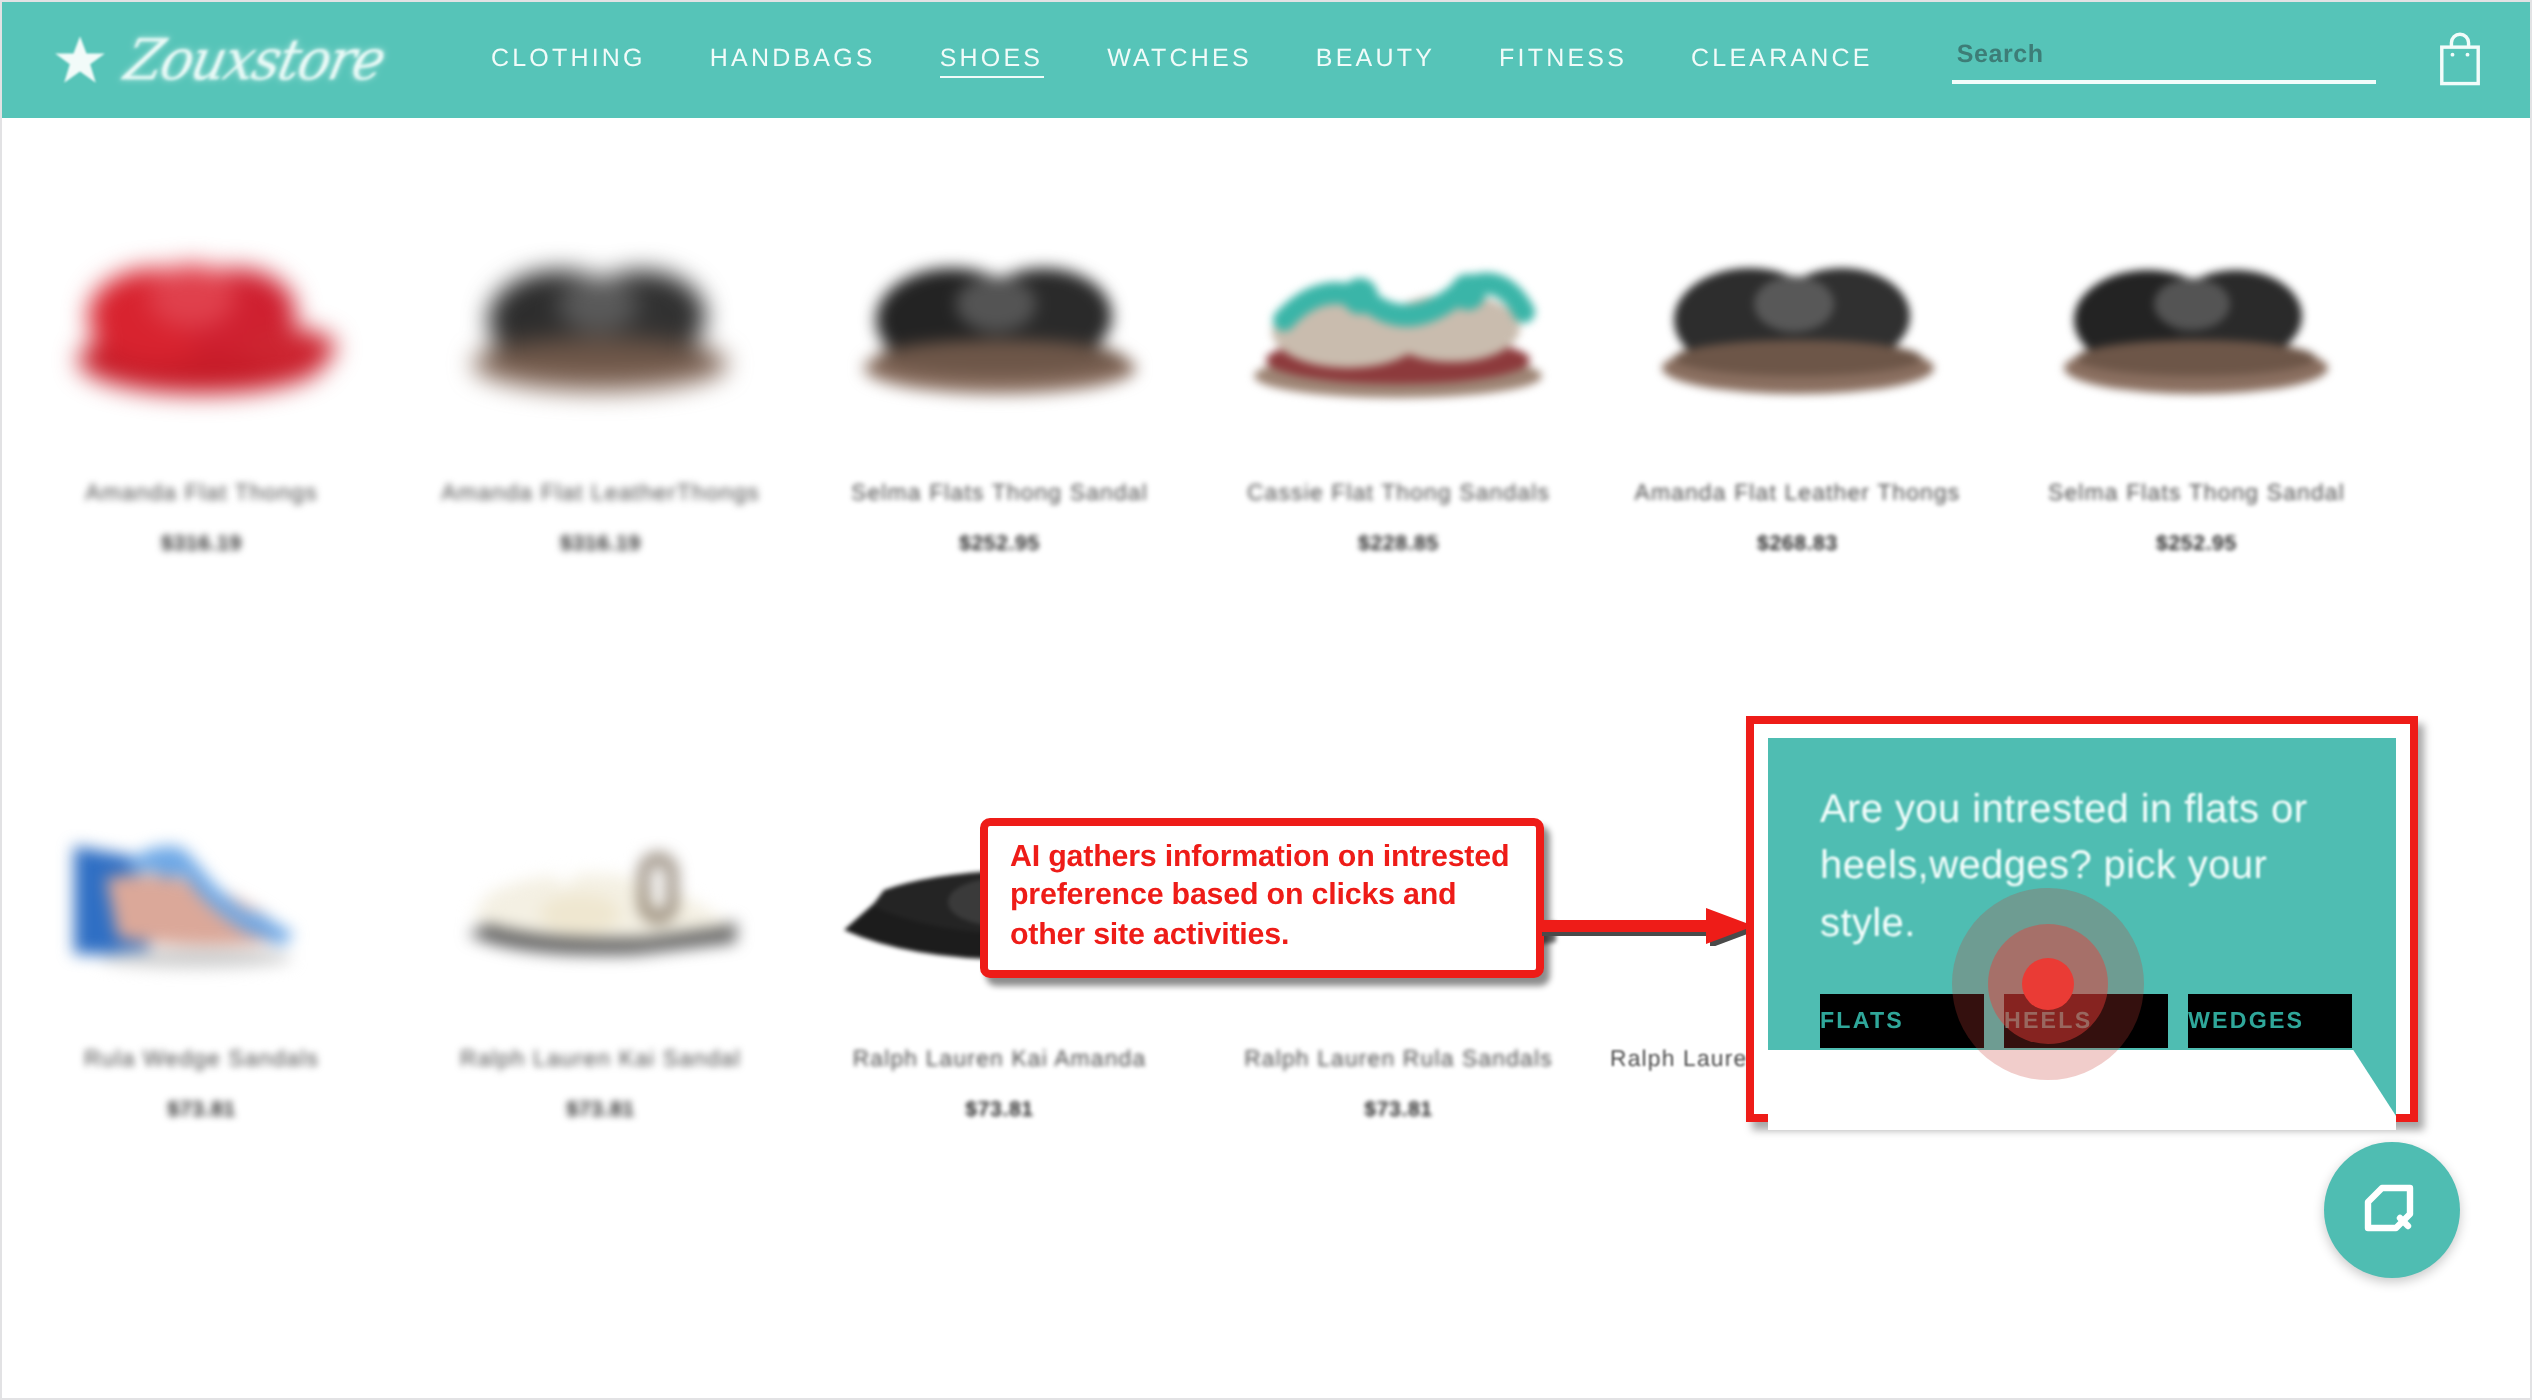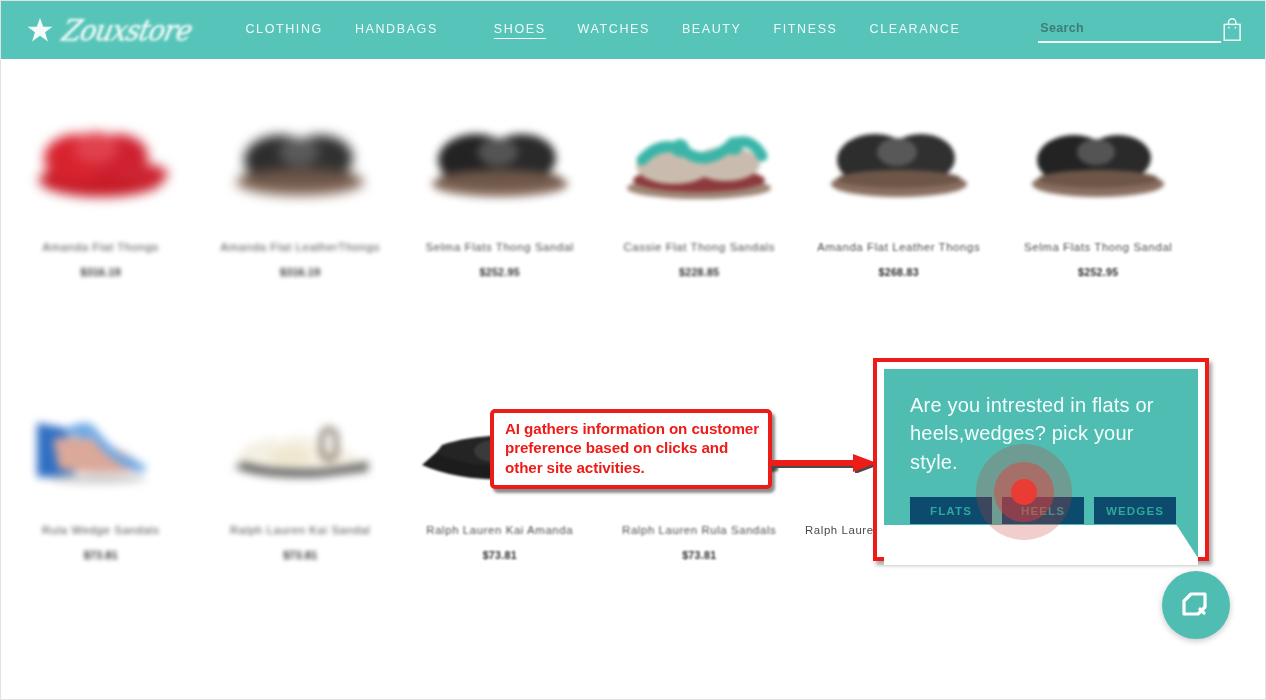--- a/index.html
+++ b/index.html
@@ -51,24 +51,23 @@
     font-size: 12.5px;
     letter-spacing: 1.6px;
     font-weight: 500;
     white-space: nowrap;
     cursor: pointer;
     padding-bottom: 2px;
     filter: blur(0.35px);
   }
   .nav-item.active {
     border-bottom: 1.5px solid #f0fbf9;
-    margin-left: 24px;
   }
   .search-wrap {
-    margin-left: 78px;
+    margin-left: 40px;
     width: 212px;
     position: relative;
   }
   .search-input {
     width: 100%;
     background: transparent;
     border: none;
     border-bottom: 2px solid #f2fcfa;
     outline: none;
     color: #3d7d77;
@@ -194,28 +193,27 @@
     line-height: 1.42;
     letter-spacing: 0.2px;
     filter: blur(0.45px);
   }
   .chat-btns {
     display: flex;
     gap: 10px;
     margin-top: 21px;
   }
   .chat-btn {
-    background: #0c4a6e;
+    background: #000000;
     color: #2fa79a;
     font-size: 11.6px;
     font-weight: 700;
     letter-spacing: 1.1px;
     padding: 7px 0;
     width: 85px;
-    text-align: center;
     cursor: pointer;
     filter: blur(0.35px);
   }
   .chat-bottom {
     height: 40px;
     background: #ffffff;
   }
 
   
   .click-ind {
@@ -438,21 +436,21 @@
 
       <div class="cell blur-4">
         <div class="thumb-box"></div>
         <div class="p-name">Ralph Lauren Ka</div>
         <div class="p-price">$73.81</div>
       </div>
     </div>
   </div>
 
   <div class="callout">
-    <div class="callout-text">AI gathers information on customer preference based on clicks and other site activities.</div>
+    <div class="callout-text">AI gathers information on intrested preference based on clicks and other site activities.</div>
   </div>
 
   <svg class="arrow" viewBox="0 0 110 20">
     <path d="M0 7 L84 7 L84 1 L108 10 L84 19 L84 13 L0 13 Z" fill="#4a4a4a" transform="translate(2,2)"></path>
     <path d="M0 7 L84 7 L84 1 L108 10 L84 19 L84 13 L0 13 Z" fill="#ee1c18"></path>
   </svg>
 
   <div class="chat-popup">
     <div class="chat-inner">
       <div class="chat-bubble">

